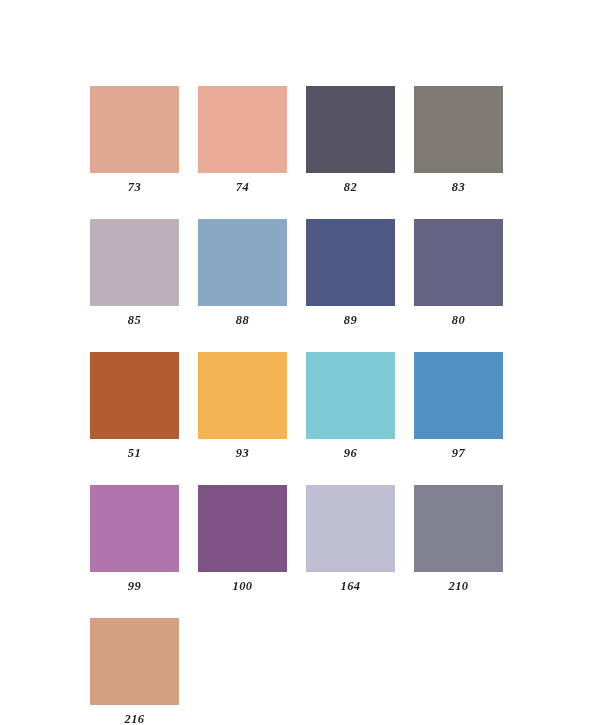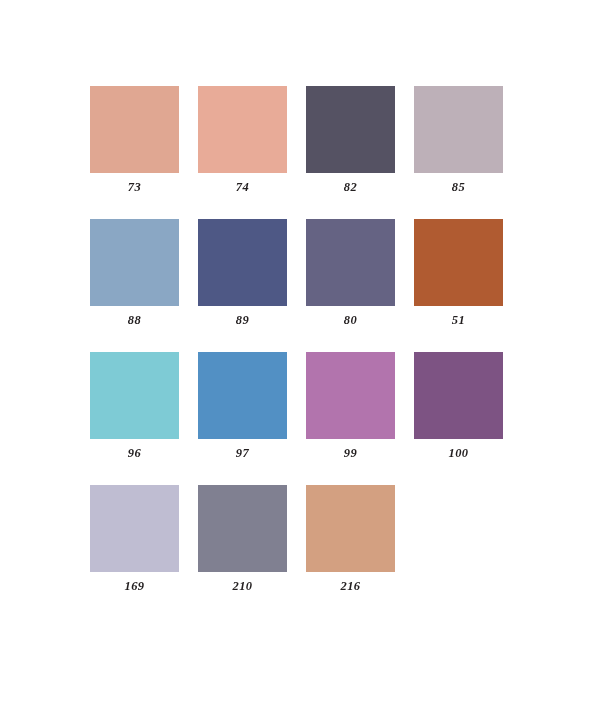--- a/index.html
+++ b/index.html
@@ -67,58 +67,66 @@
       </div>
       <div class="swatch-cell">
         <div class="swatch-chip" style="background-color: rgb(232, 171, 152);"></div>
         <div class="swatch-label">74</div>
       </div>
       <div class="swatch-cell">
         <div class="swatch-chip" style="background-color: rgb(85, 82, 99);"></div>
         <div class="swatch-label">82</div>
       </div>
       <div class="swatch-cell">
+        <div class="swatch-chip" style="background-color: rgb(125, 121, 115);"></div>
+        <div class="swatch-label">83</div>
+      </div>
+      <div class="swatch-cell">
         <div class="swatch-chip" style="background-color: rgb(189, 176, 184);"></div>
         <div class="swatch-label">85</div>
       </div>
       <div class="swatch-cell">
         <div class="swatch-chip" style="background-color: rgb(138, 167, 196);"></div>
         <div class="swatch-label">88</div>
       </div>
       <div class="swatch-cell">
         <div class="swatch-chip" style="background-color: rgb(78, 88, 133);"></div>
         <div class="swatch-label">89</div>
       </div>
       <div class="swatch-cell">
         <div class="swatch-chip" style="background-color: rgb(101, 99, 131);"></div>
         <div class="swatch-label">80</div>
       </div>
       <div class="swatch-cell">
         <div class="swatch-chip" style="background-color: rgb(176, 91, 49);"></div>
         <div class="swatch-label">51</div>
       </div>
       <div class="swatch-cell">
+        <div class="swatch-chip" style="background-color: rgb(245, 180, 83);"></div>
+        <div class="swatch-label">93</div>
+      </div>
+      <div class="swatch-cell">
         <div class="swatch-chip" style="background-color: rgb(126, 203, 213);"></div>
         <div class="swatch-label">96</div>
       </div>
       <div class="swatch-cell">
         <div class="swatch-chip" style="background-color: rgb(82, 144, 196);"></div>
         <div class="swatch-label">97</div>
       </div>
       <div class="swatch-cell">
         <div class="swatch-chip" style="background-color: rgb(178, 116, 173);"></div>
         <div class="swatch-label">99</div>
       </div>
       <div class="swatch-cell">
         <div class="swatch-chip" style="background-color: rgb(125, 83, 131);"></div>
         <div class="swatch-label">100</div>
       </div>
       <div class="swatch-cell">
         <div class="swatch-chip" style="background-color: rgb(191, 189, 210);"></div>
-        <div class="swatch-label">169</div>
+        <div class="swatch-label">164</div>
       </div>
       <div class="swatch-cell">
         <div class="swatch-chip" style="background-color: rgb(128, 128, 145);"></div>
         <div class="swatch-label">210</div>
       </div>
       <div class="swatch-cell">
         <div class="swatch-chip" style="background-color: rgb(211, 160, 129);"></div>
         <div class="swatch-label">216</div>
       </div>
     </div>

